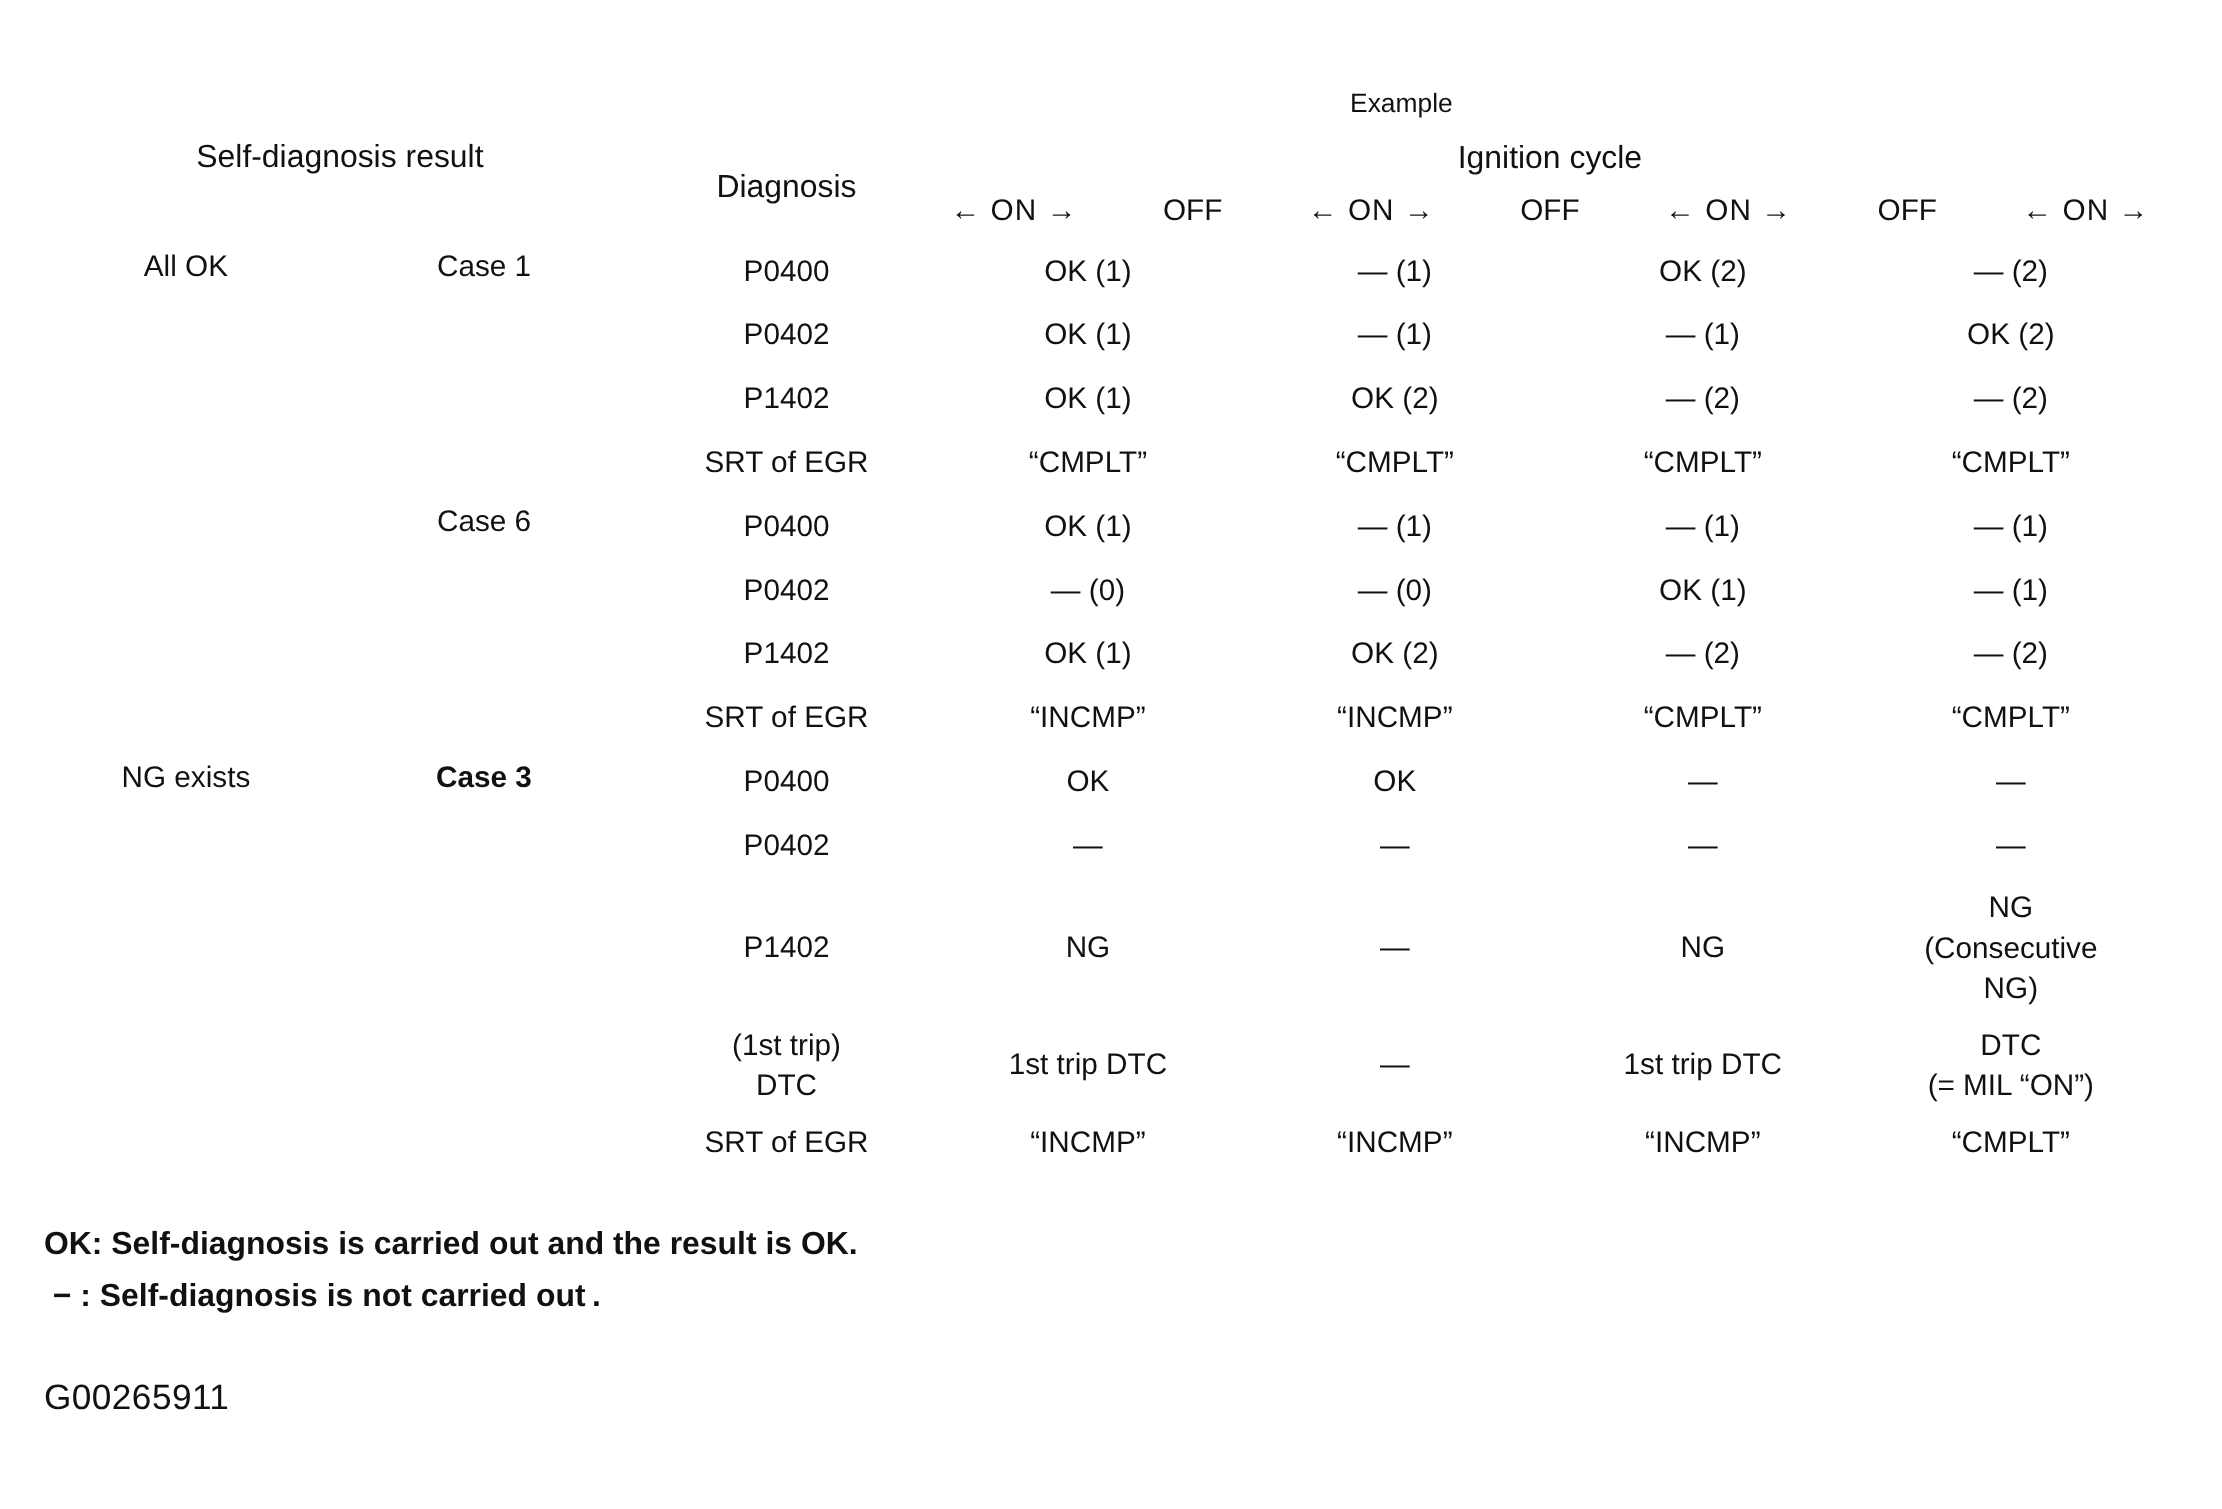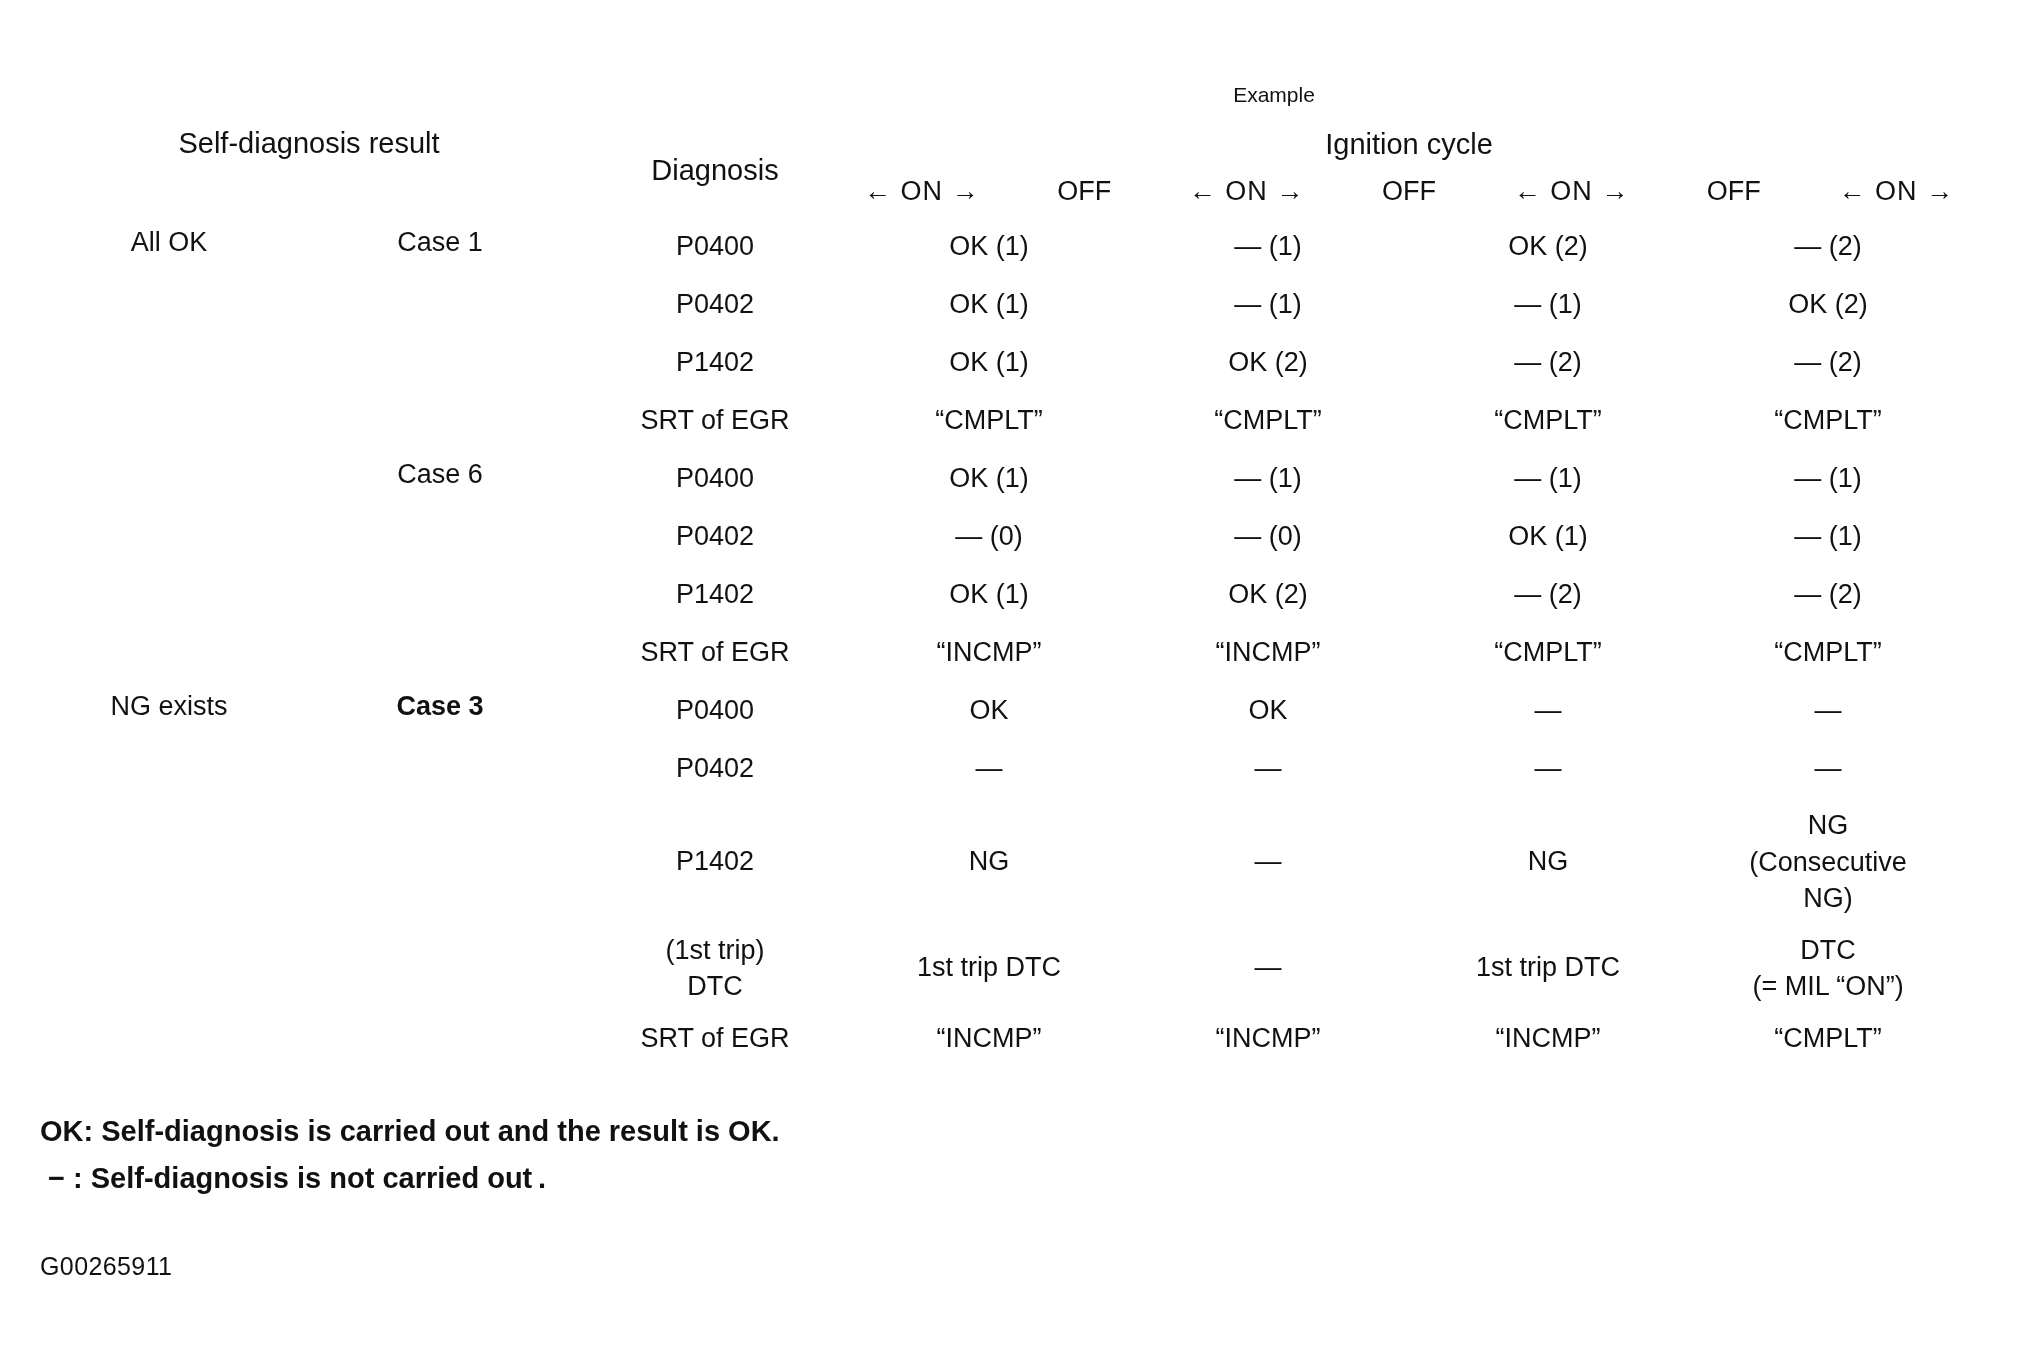--- a/index.html
+++ b/index.html
@@ -63,21 +63,21 @@
     font-size: 29px;
     line-height: 1.62;
     color: #111;
     font-weight: bold;
   }
   .notes div { white-space: pre; }
   .figcode {
     position: absolute;
     left: 40px;
     top: 1252px;
-    font-size: 25px;
+    font-size: 32px;
     letter-spacing: 0.4px;
     color: #111;
   }
   .cyclehead {
     display: flex;
     justify-content: space-between;
     align-items: center;
     padding: 0 14px;
   }
   .cyc-cell {
@@ -98,21 +98,21 @@
         <col style="width:270px">
         <col style="width:278px">
         <col style="width:280px">
         <col style="width:280px">
         <col style="width:280px">
       </colgroup>
       <tbody>
 
         <tr class="h-example">
           <td class="bt-thick" rowspan="3" colspan="2" style="font-size:29px;">Self-diagnosis result</td>
-          <td class="bt-thick bb-thin bl-med" colspan="5" style="font-size:21px;">Example</td>
+          <td class="bt-thick bb-thin bl-med" colspan="5" style="font-size:24px;">Example</td>
         </tr>
 
         <tr class="h-ign">
           <td class="bl-med" rowspan="2" style="font-size:29px;">Diagnosis</td>
           <td class="bl-thin" colspan="4" style="font-size:29px;">Ignition cycle</td>
         </tr>
 
         <tr class="h-onoff">
           <td class="bb-thick bl-thin" colspan="4" style="padding:0;">
             <div class="cyclehead">

